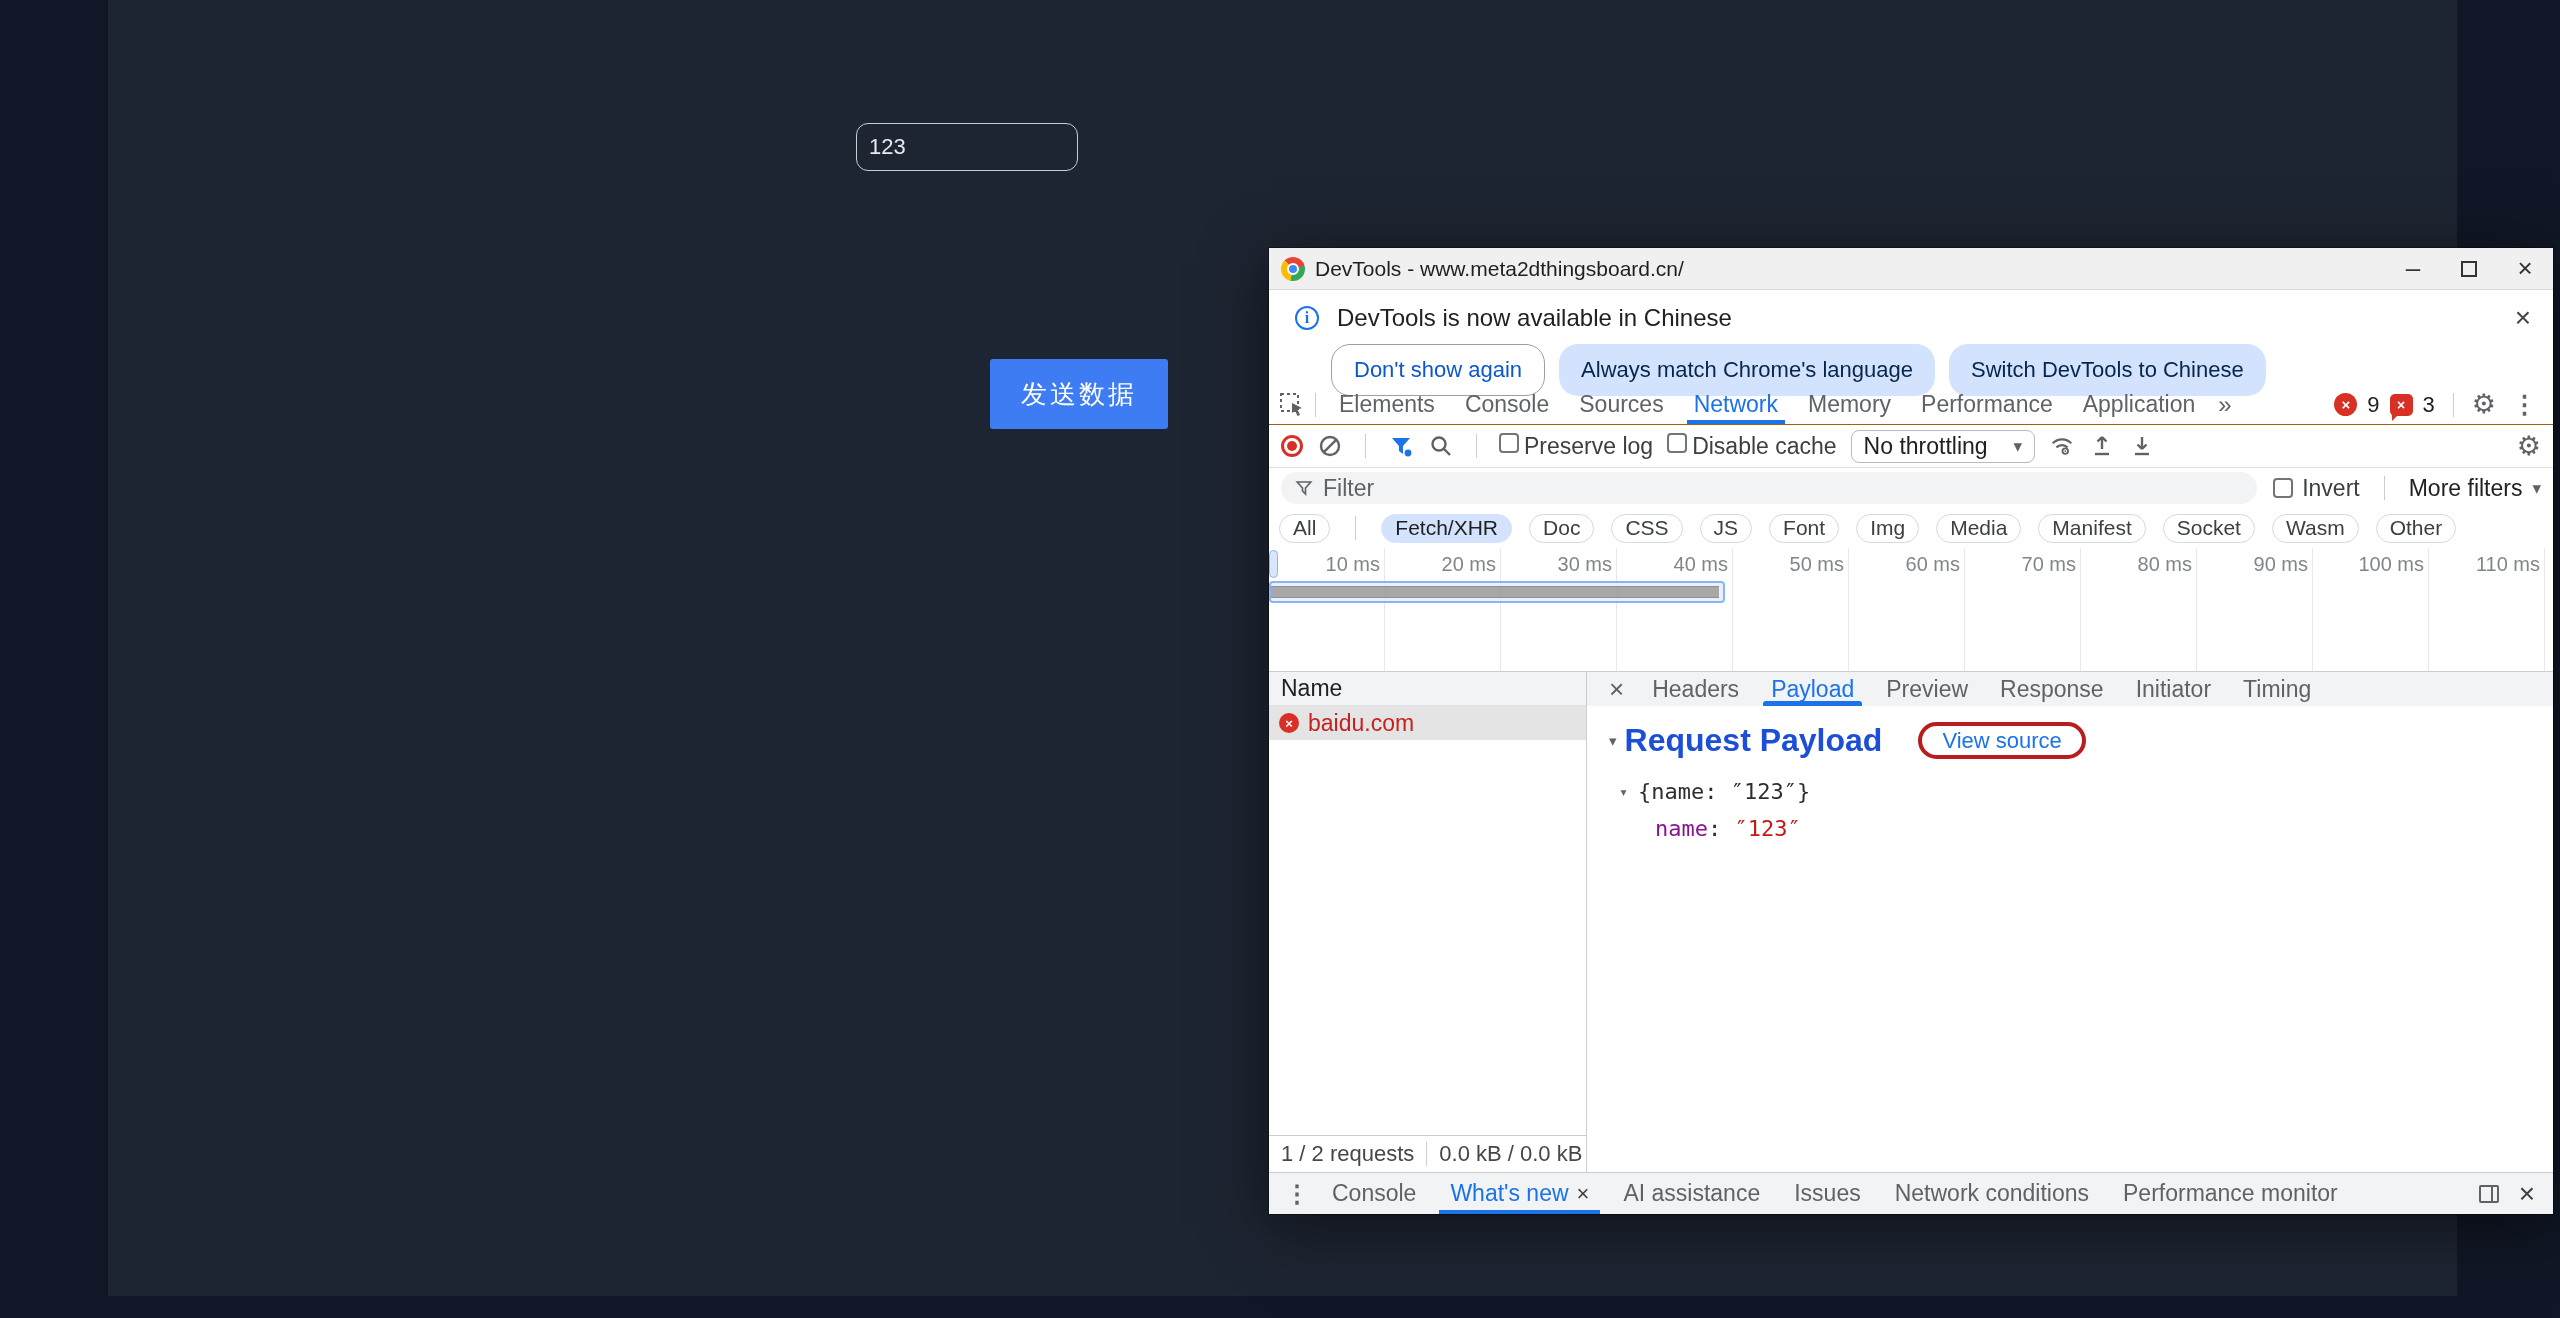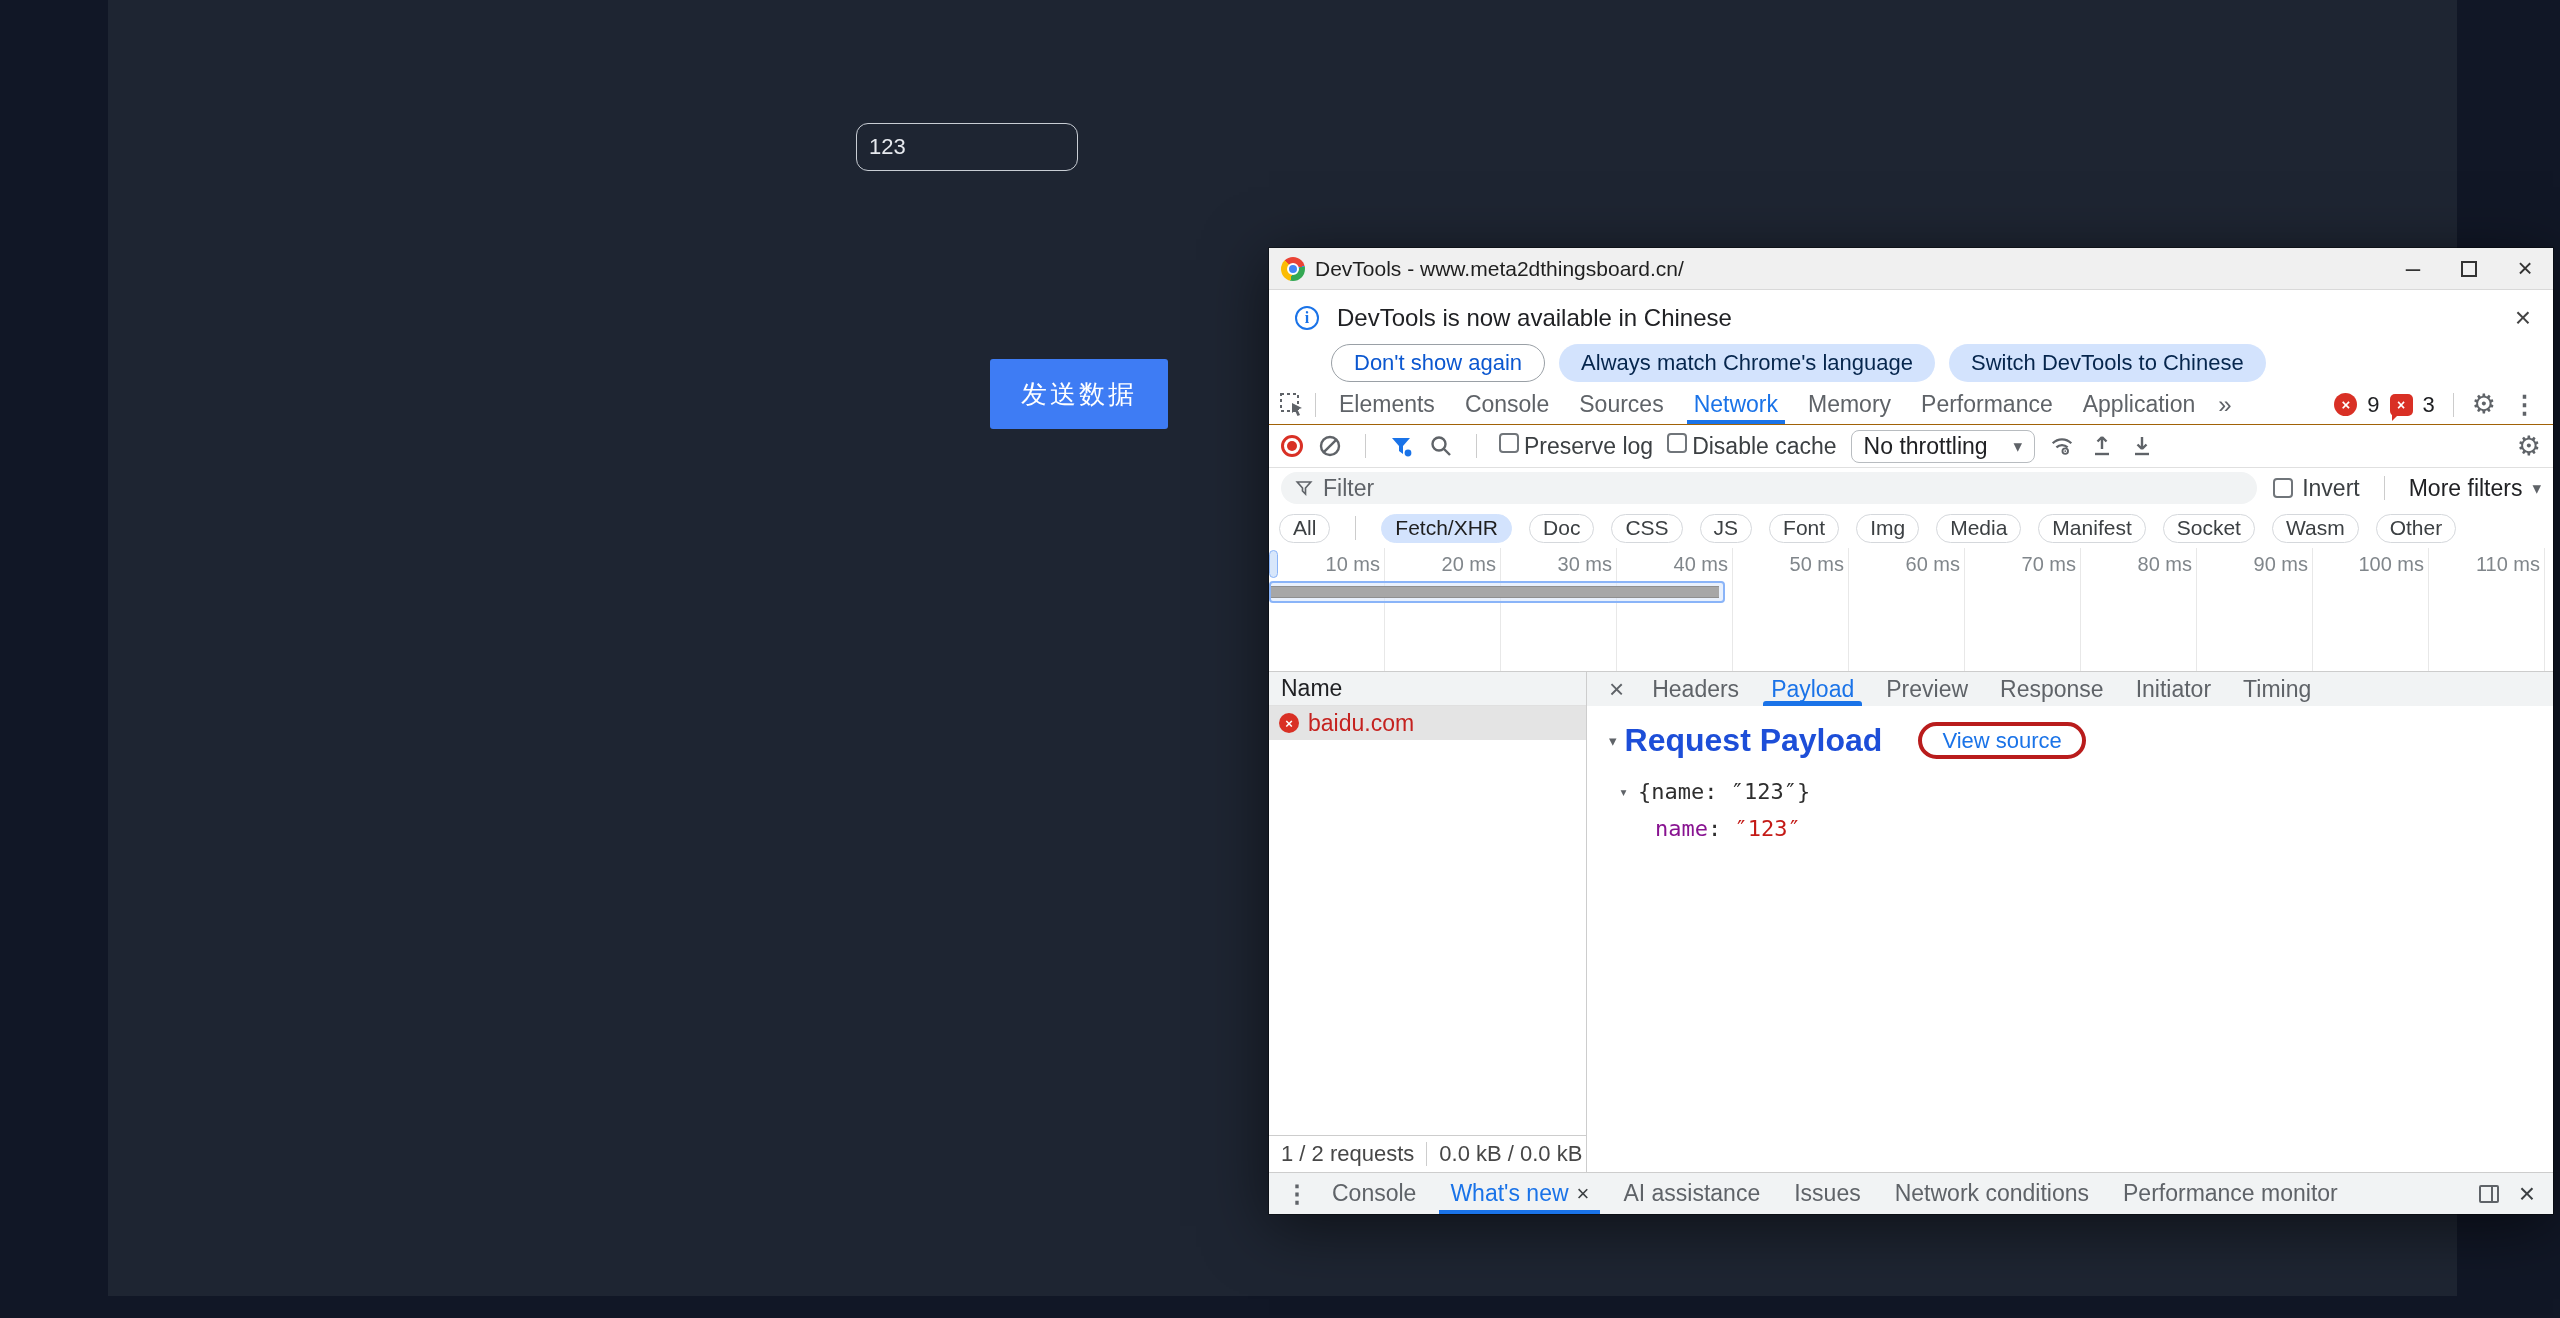--- a/index.html
+++ b/index.html
@@ -36,21 +36,21 @@
   .win-btn .sq { width:16px; height:16px; border:2px solid #333; display:inline-block; }
 
   .banner { height:95px; flex:0 0 95px; background:#fff; position:relative; }
   .banner-row1 { display:flex; align-items:center; padding:14px 0 0 26px; }
   .info-icon { width:24px; height:24px; border-radius:50%; border:2px solid #1a73e8; color:#1a73e8;
                font-size:16px; font-weight:bold; display:flex; align-items:center; justify-content:center;
                font-family:"Liberation Serif", serif; }
   .banner-msg { font-size:24px; color:#202124; padding-left:18px; }
   .banner-close { position:absolute; right:22px; top:12px; font-size:28px; color:#444; cursor:pointer; }
   .banner-row2 { display:flex; gap:14px; padding:12px 0 0 62px; }
-  .pill { height:38px; border-radius:19px; font-size:22px; padding:0 22px; cursor:pointer;
+  .pill { height:52px; border-radius:19px; font-size:22px; padding:0 22px; cursor:pointer;
           font-family:"Liberation Sans", sans-serif; }
   .pill.outline { background:#fff; border:1px solid #9aa0a6; color:#0b57d0; }
   .pill.filled { background:#d3e3fd; border:none; color:#06264d; }
 
   .main-tabs { height:40px; flex:0 0 40px; display:flex; align-items:center; background:#fff;
                border-bottom:1px solid #a16207; padding-left:8px; }
   .inspect-icon { width:30px; height:26px; flex:0 0 30px; display:flex; align-items:center; justify-content:center; cursor:pointer; }
   .vdiv { width:1px; height:24px; background:#ccc; margin:0 8px; }
   .mtab { padding:0 15px; height:100%; display:flex; align-items:center; color:#5f6368; cursor:pointer; position:relative; }
   .mtab.active { color:#1a73e8; }

